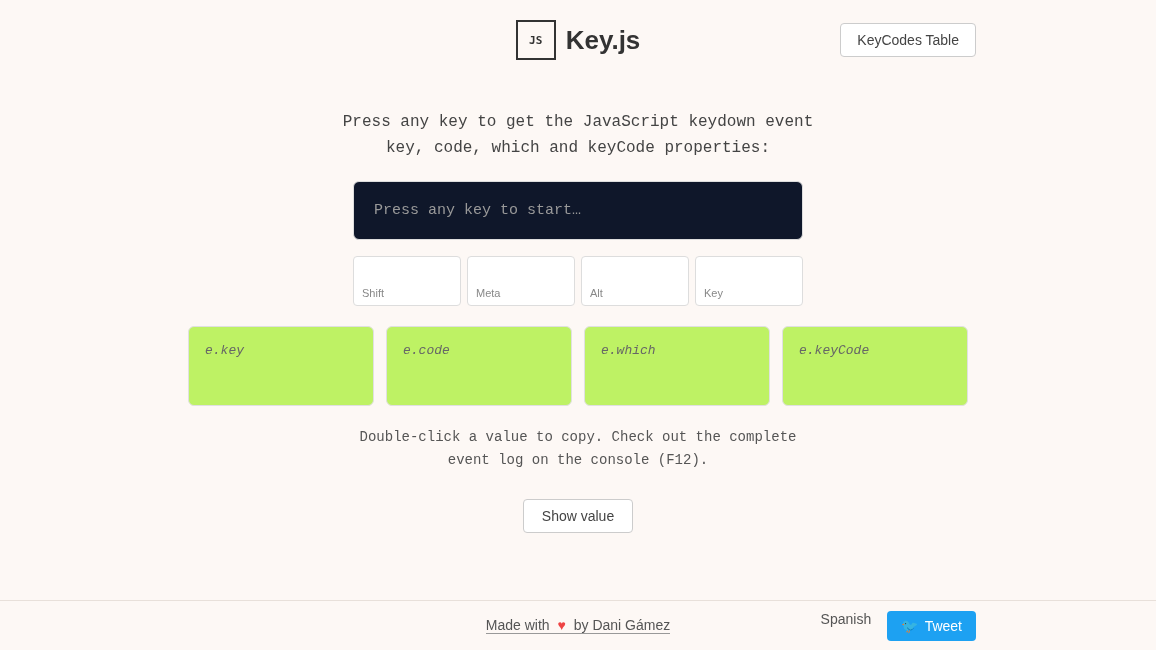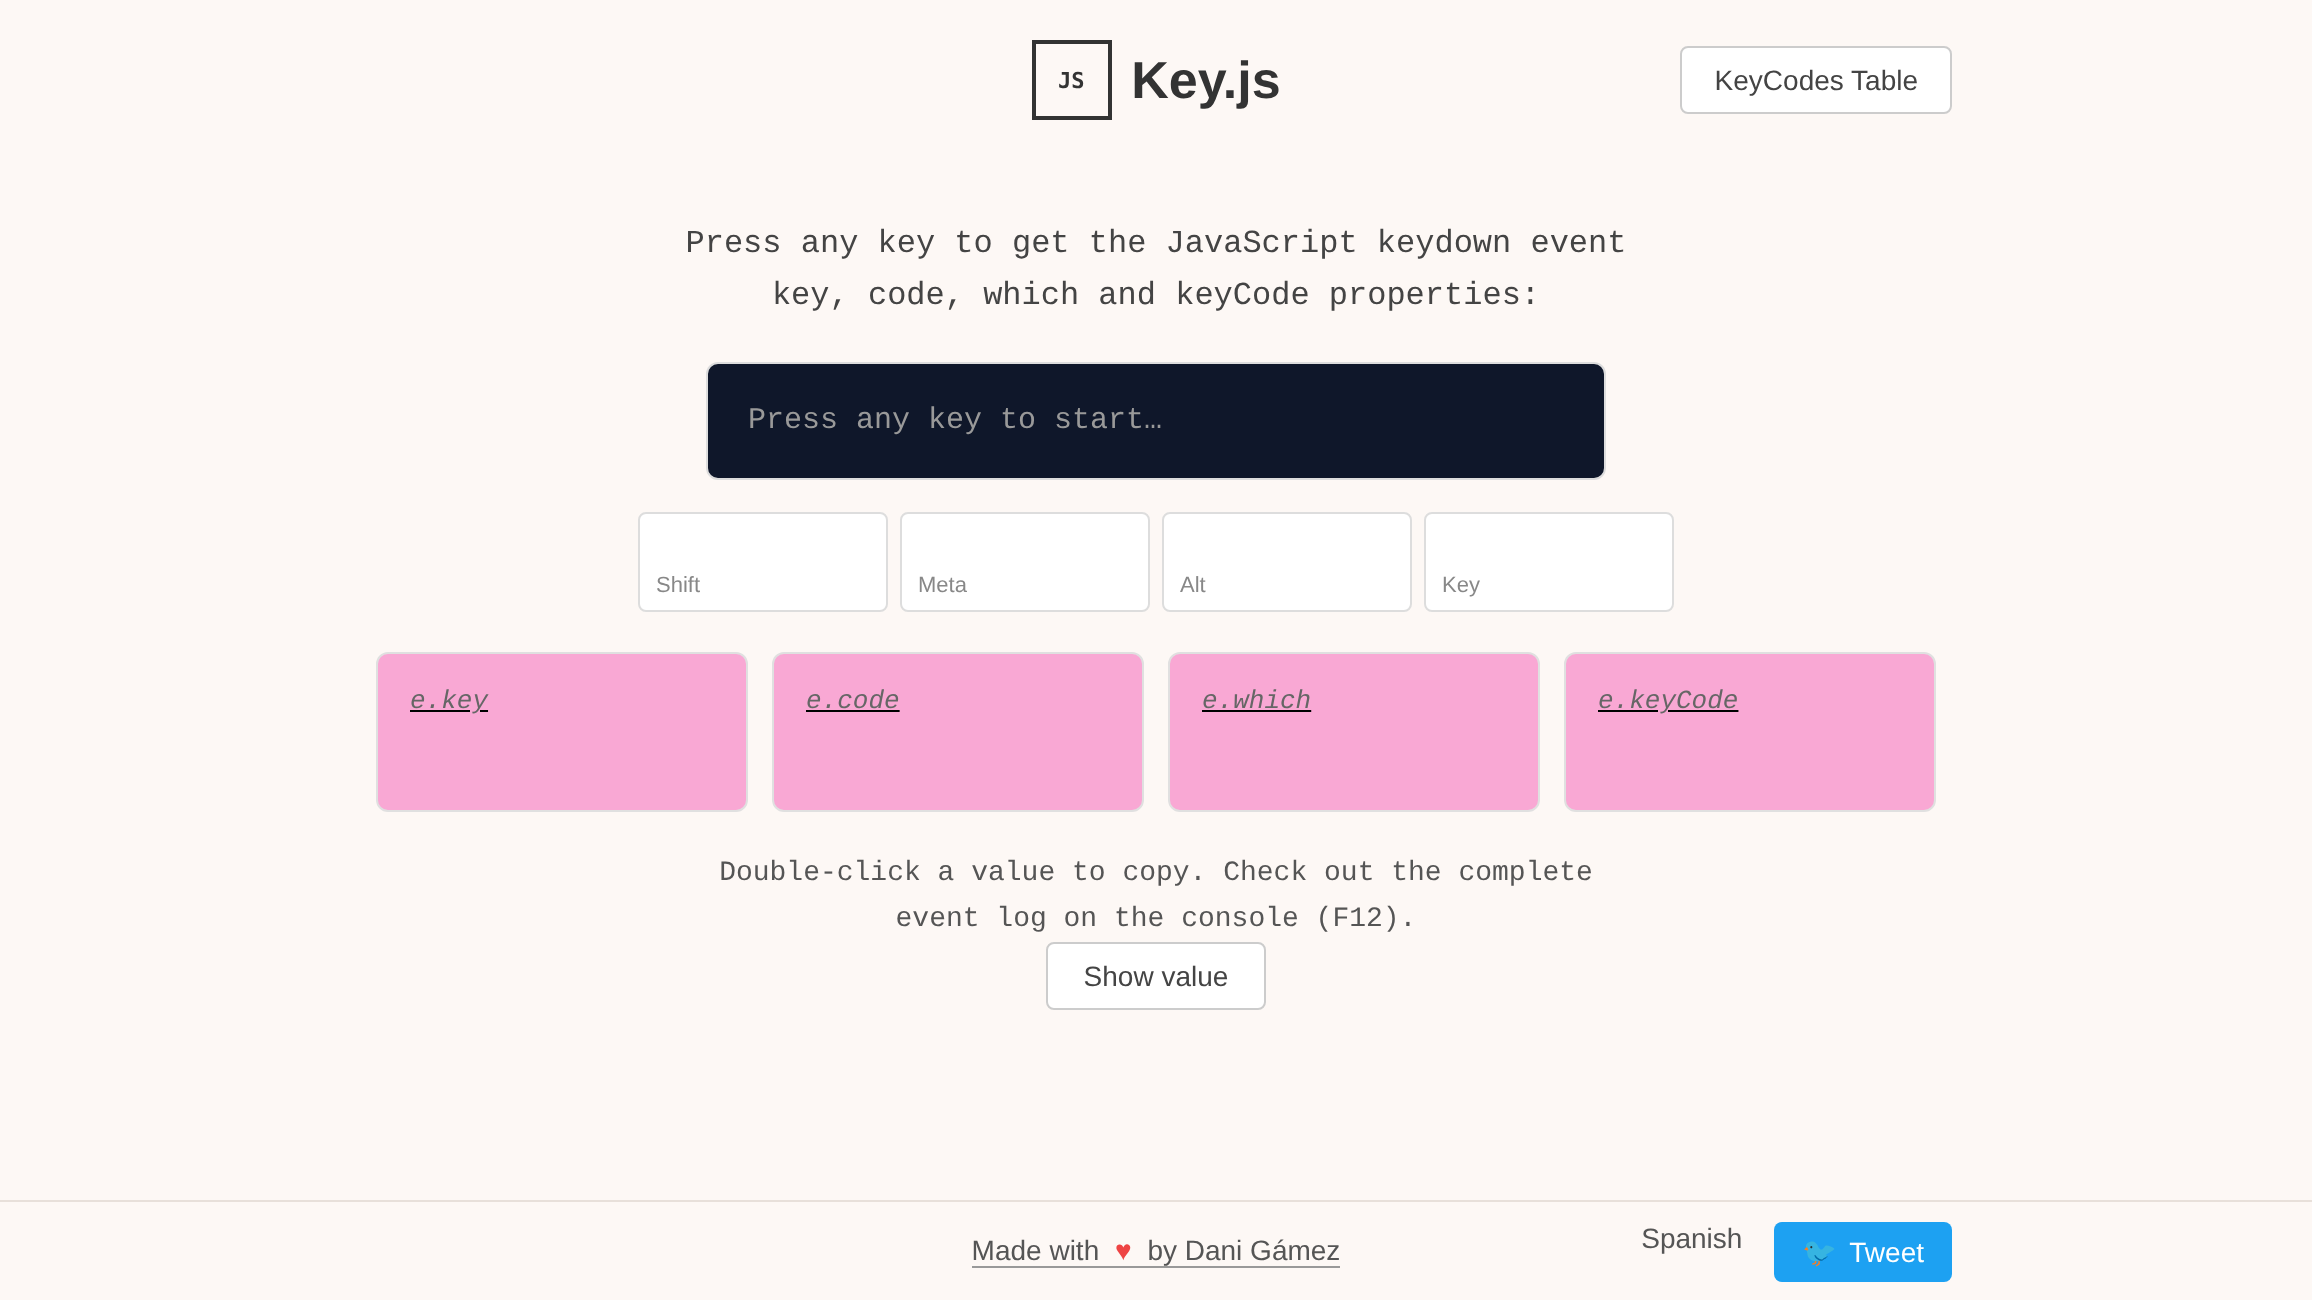--- a/index.html
+++ b/index.html
@@ -111,21 +111,21 @@
       color: #999;
       text-align: left;
       font-family: 'Courier New', Courier, monospace;
       outline: none;
       cursor: text;
     }
 
     .modifiers-row {
       display: flex;
       gap: 6px;
-      width: 518px;
+      width: 450px;
       margin-bottom: 20px;
     }
 
     .modifier-key {
       flex: 1;
       border: 1px solid #ddd;
       border-radius: 4px;
       padding: 10px 8px 24px 8px;
       background: #fff;
       position: relative;
@@ -142,26 +142,25 @@
 
     .results-row {
       display: flex;
       gap: 12px;
       width: 780px;
       margin-bottom: 20px;
     }
 
     .result-card {
       flex: 1;
-      background: #f9a8d4;
+      background: #bef264;
       border: 1px solid #e0e0e0;
       border-radius: 6px;
       padding: 16px;
       min-height: 80px;
-      text-decoration: underline;
     }
 
     .result-card .card-label {
       font-size: 13px;
       color: #666;
       font-family: 'Courier New', Courier, monospace;
       font-style: italic;
       margin-bottom: 8px;
     }
 
@@ -169,21 +168,21 @@
       font-size: 18px;
       font-weight: bold;
       color: #333;
     }
 
     .double-click-info {
       width: 450px;
       font-size: 14px;
       color: #555;
       line-height: 1.6;
-      margin-bottom: 0;
+      margin-bottom: 28px;
       font-family: 'Courier New', Courier, monospace;
       text-align: center;
     }
 
     .show-more-btn {
       border: 1px solid #ccc;
       background: #fff;
       padding: 8px 18px;
       border-radius: 4px;
       cursor: pointer;

